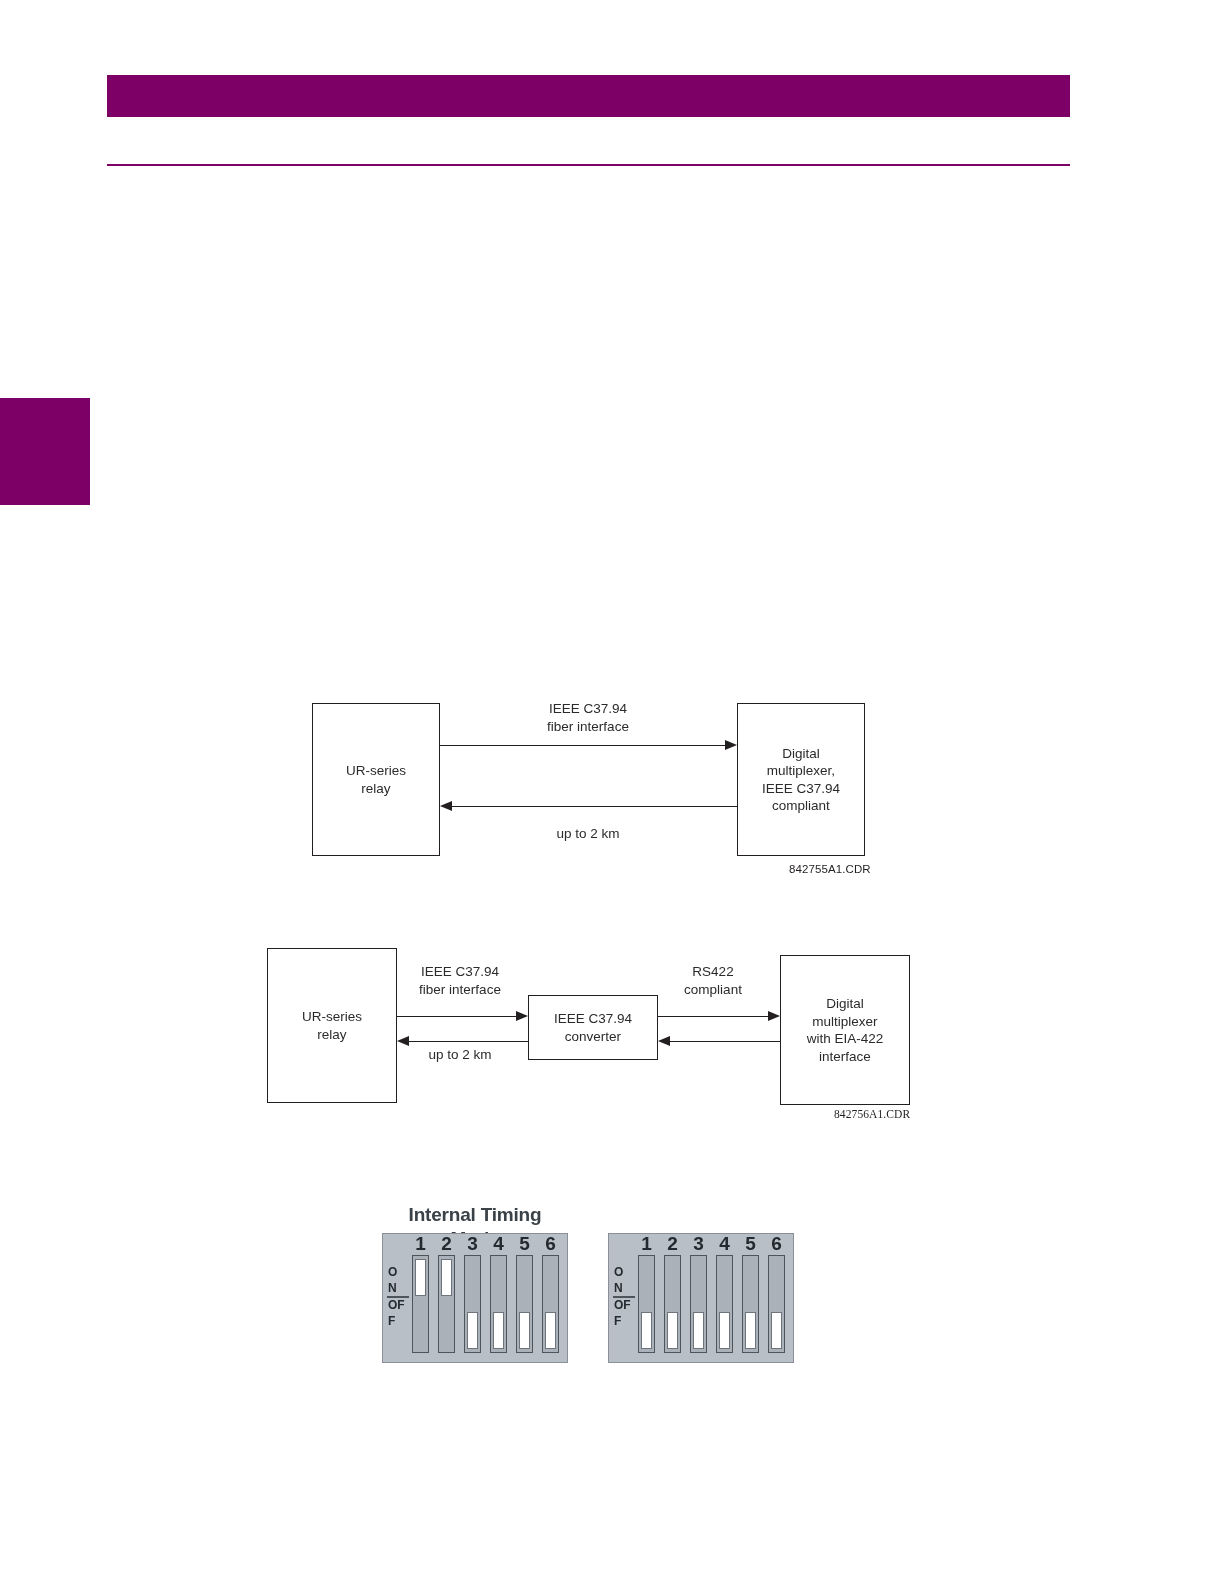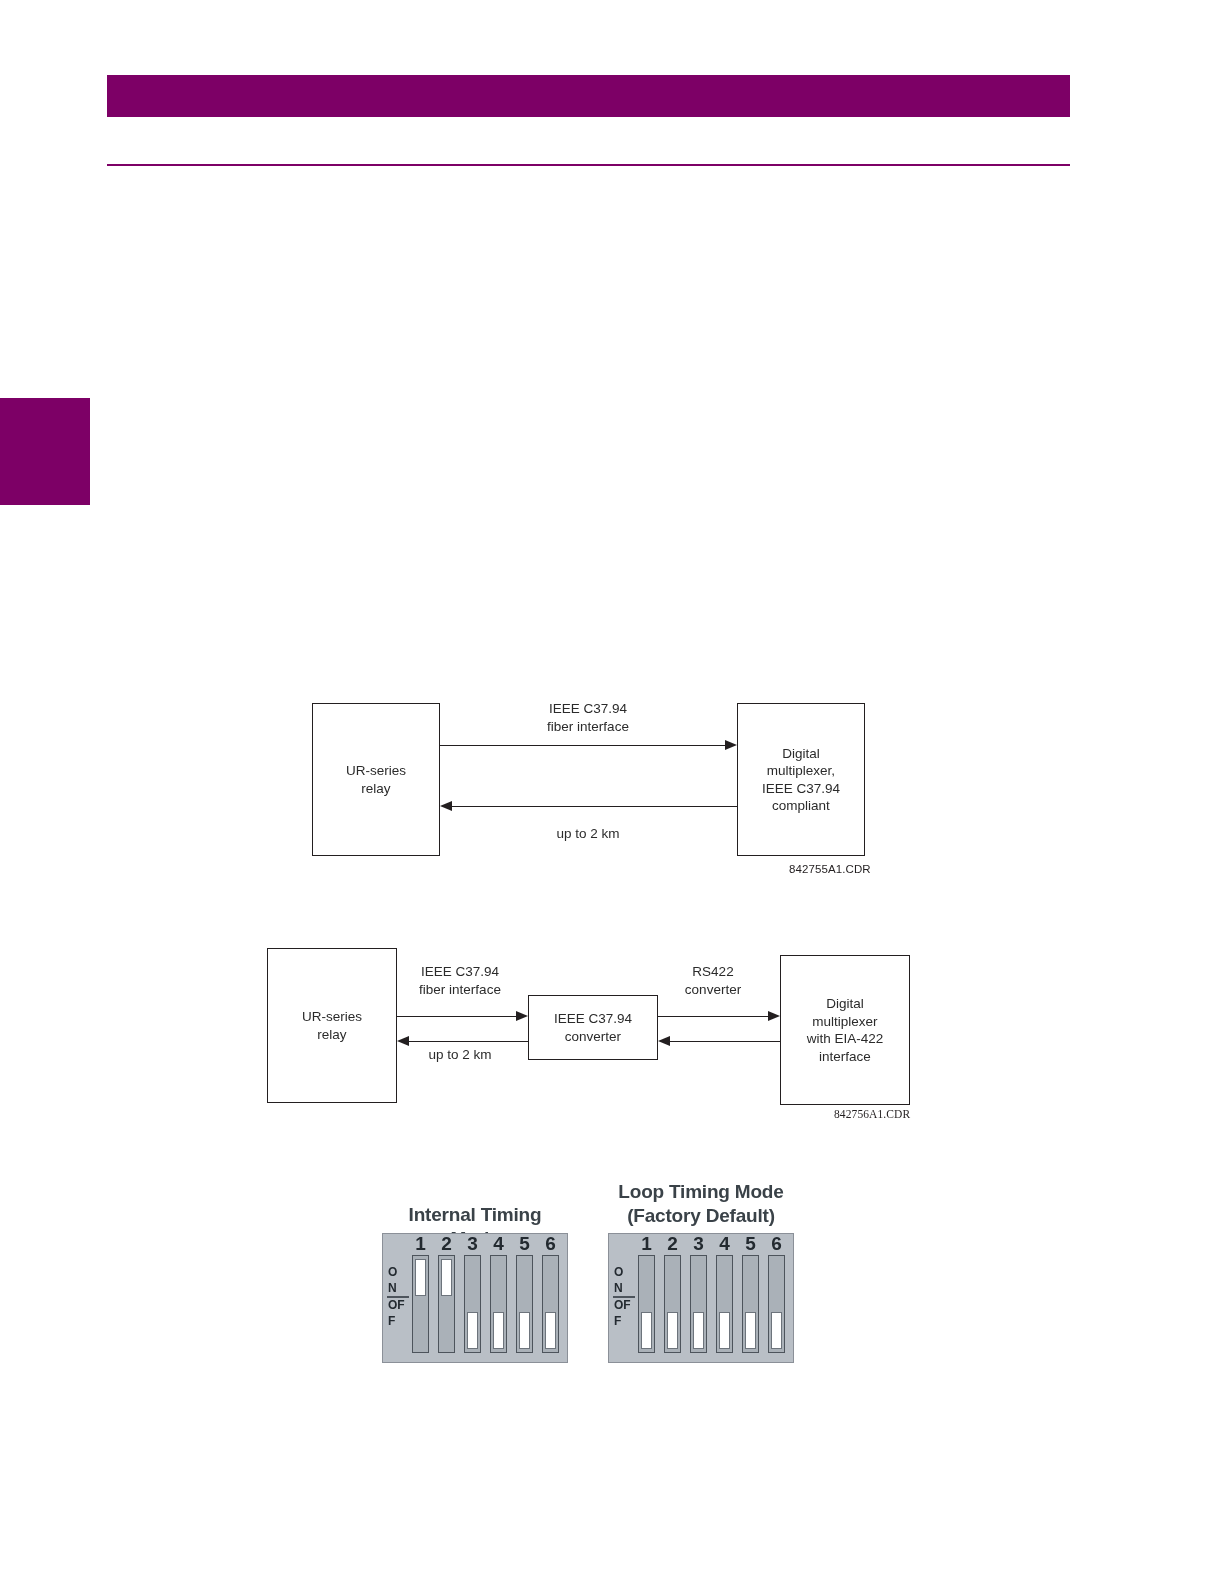--- a/index.html
+++ b/index.html
@@ -215,21 +215,21 @@
 fiber interface</div>
     <div class="flabel" style="left:362px; top:1046px; width:196px;">up to 2 km</div>
 
     <div class="fline" style="left:658px; top:1016px; width:110px;"></div>
     <div class="arrow-r" style="left:768px; top:1011.2px;"></div>
 
     <div class="fline" style="left:670px; top:1041px; width:110px;"></div>
     <div class="arrow-l" style="left:658px; top:1036.2px;"></div>
 
     <div class="flabel" style="left:617px; top:963px; width:192px;">RS422
-converter</div>
+compliant</div>
 
     <div class="fcaption" style="left:834px; top:1108px;font-family:Liberation Serif, serif;">842756A1.CDR</div>
   </div>
 
   <div class="dip-group" style="left:382px; top:1203px; width:186px; height:160px;">
     <div class="dip-title" style="left:0; top:0;">Internal Timing Mode</div>
     <div class="dip-panel" style="left:0; top:30px; width:186px; height:130px;"></div>
     <div class="dip-onoff" style="left:6px; top:62px; width:17px; word-break:break-all;">ON</div>
     <div class="dip-onoff" style="left:6px; top:95px; width:17px; word-break:break-all;">OFF</div>
     <div class="dip-divider" style="left:5px; top:93px; width:22px;"></div>
@@ -249,22 +249,20 @@
         <div class="dip-num" style="position: absolute; left: 131px; top: 0px; width: 23px;">5</div>
         <div class="dip-slot" style="left: 134px; top: 22px; width: 17px; height: 98px;"></div>
         <div class="dip-slider" style="left: 137px; top: 79px; width: 11px; height: 37px;"></div>
         <div class="dip-num" style="position: absolute; left: 157px; top: 0px; width: 23px;">6</div>
         <div class="dip-slot" style="left: 160px; top: 22px; width: 17px; height: 98px;"></div>
         <div class="dip-slider" style="left: 163px; top: 79px; width: 11px; height: 37px;"></div>
       </div>
   </div>
 
   <div class="dip-group" style="left:608px; top:1180px; width:186px; height:183px;">
-    <div class="dip-title" style="left:0; top:0;">Loop Timing Mode
-(Factory Default)</div>
     <div class="dip-panel" style="left:0; top:53px; width:186px; height:130px;"></div>
     <div class="dip-onoff" style="left:6px; top:85px; width:17px; word-break:break-all;">ON</div>
     <div class="dip-onoff" style="left:6px; top:118px; width:17px; word-break:break-all;">OFF</div>
     <div class="dip-divider" style="left:5px; top:116px; width:22px;"></div>
     <div id="dip-loop-track" style="position:absolute; left:0; top:53px; width:186px; height:130px;">
         <div class="dip-num" style="position: absolute; left: 27px; top: 0px; width: 23px;">1</div>
         <div class="dip-slot" style="left: 30px; top: 22px; width: 17px; height: 98px;"></div>
         <div class="dip-slider" style="left: 33px; top: 79px; width: 11px; height: 37px;"></div>
         <div class="dip-num" style="position: absolute; left: 53px; top: 0px; width: 23px;">2</div>
         <div class="dip-slot" style="left: 56px; top: 22px; width: 17px; height: 98px;"></div>

